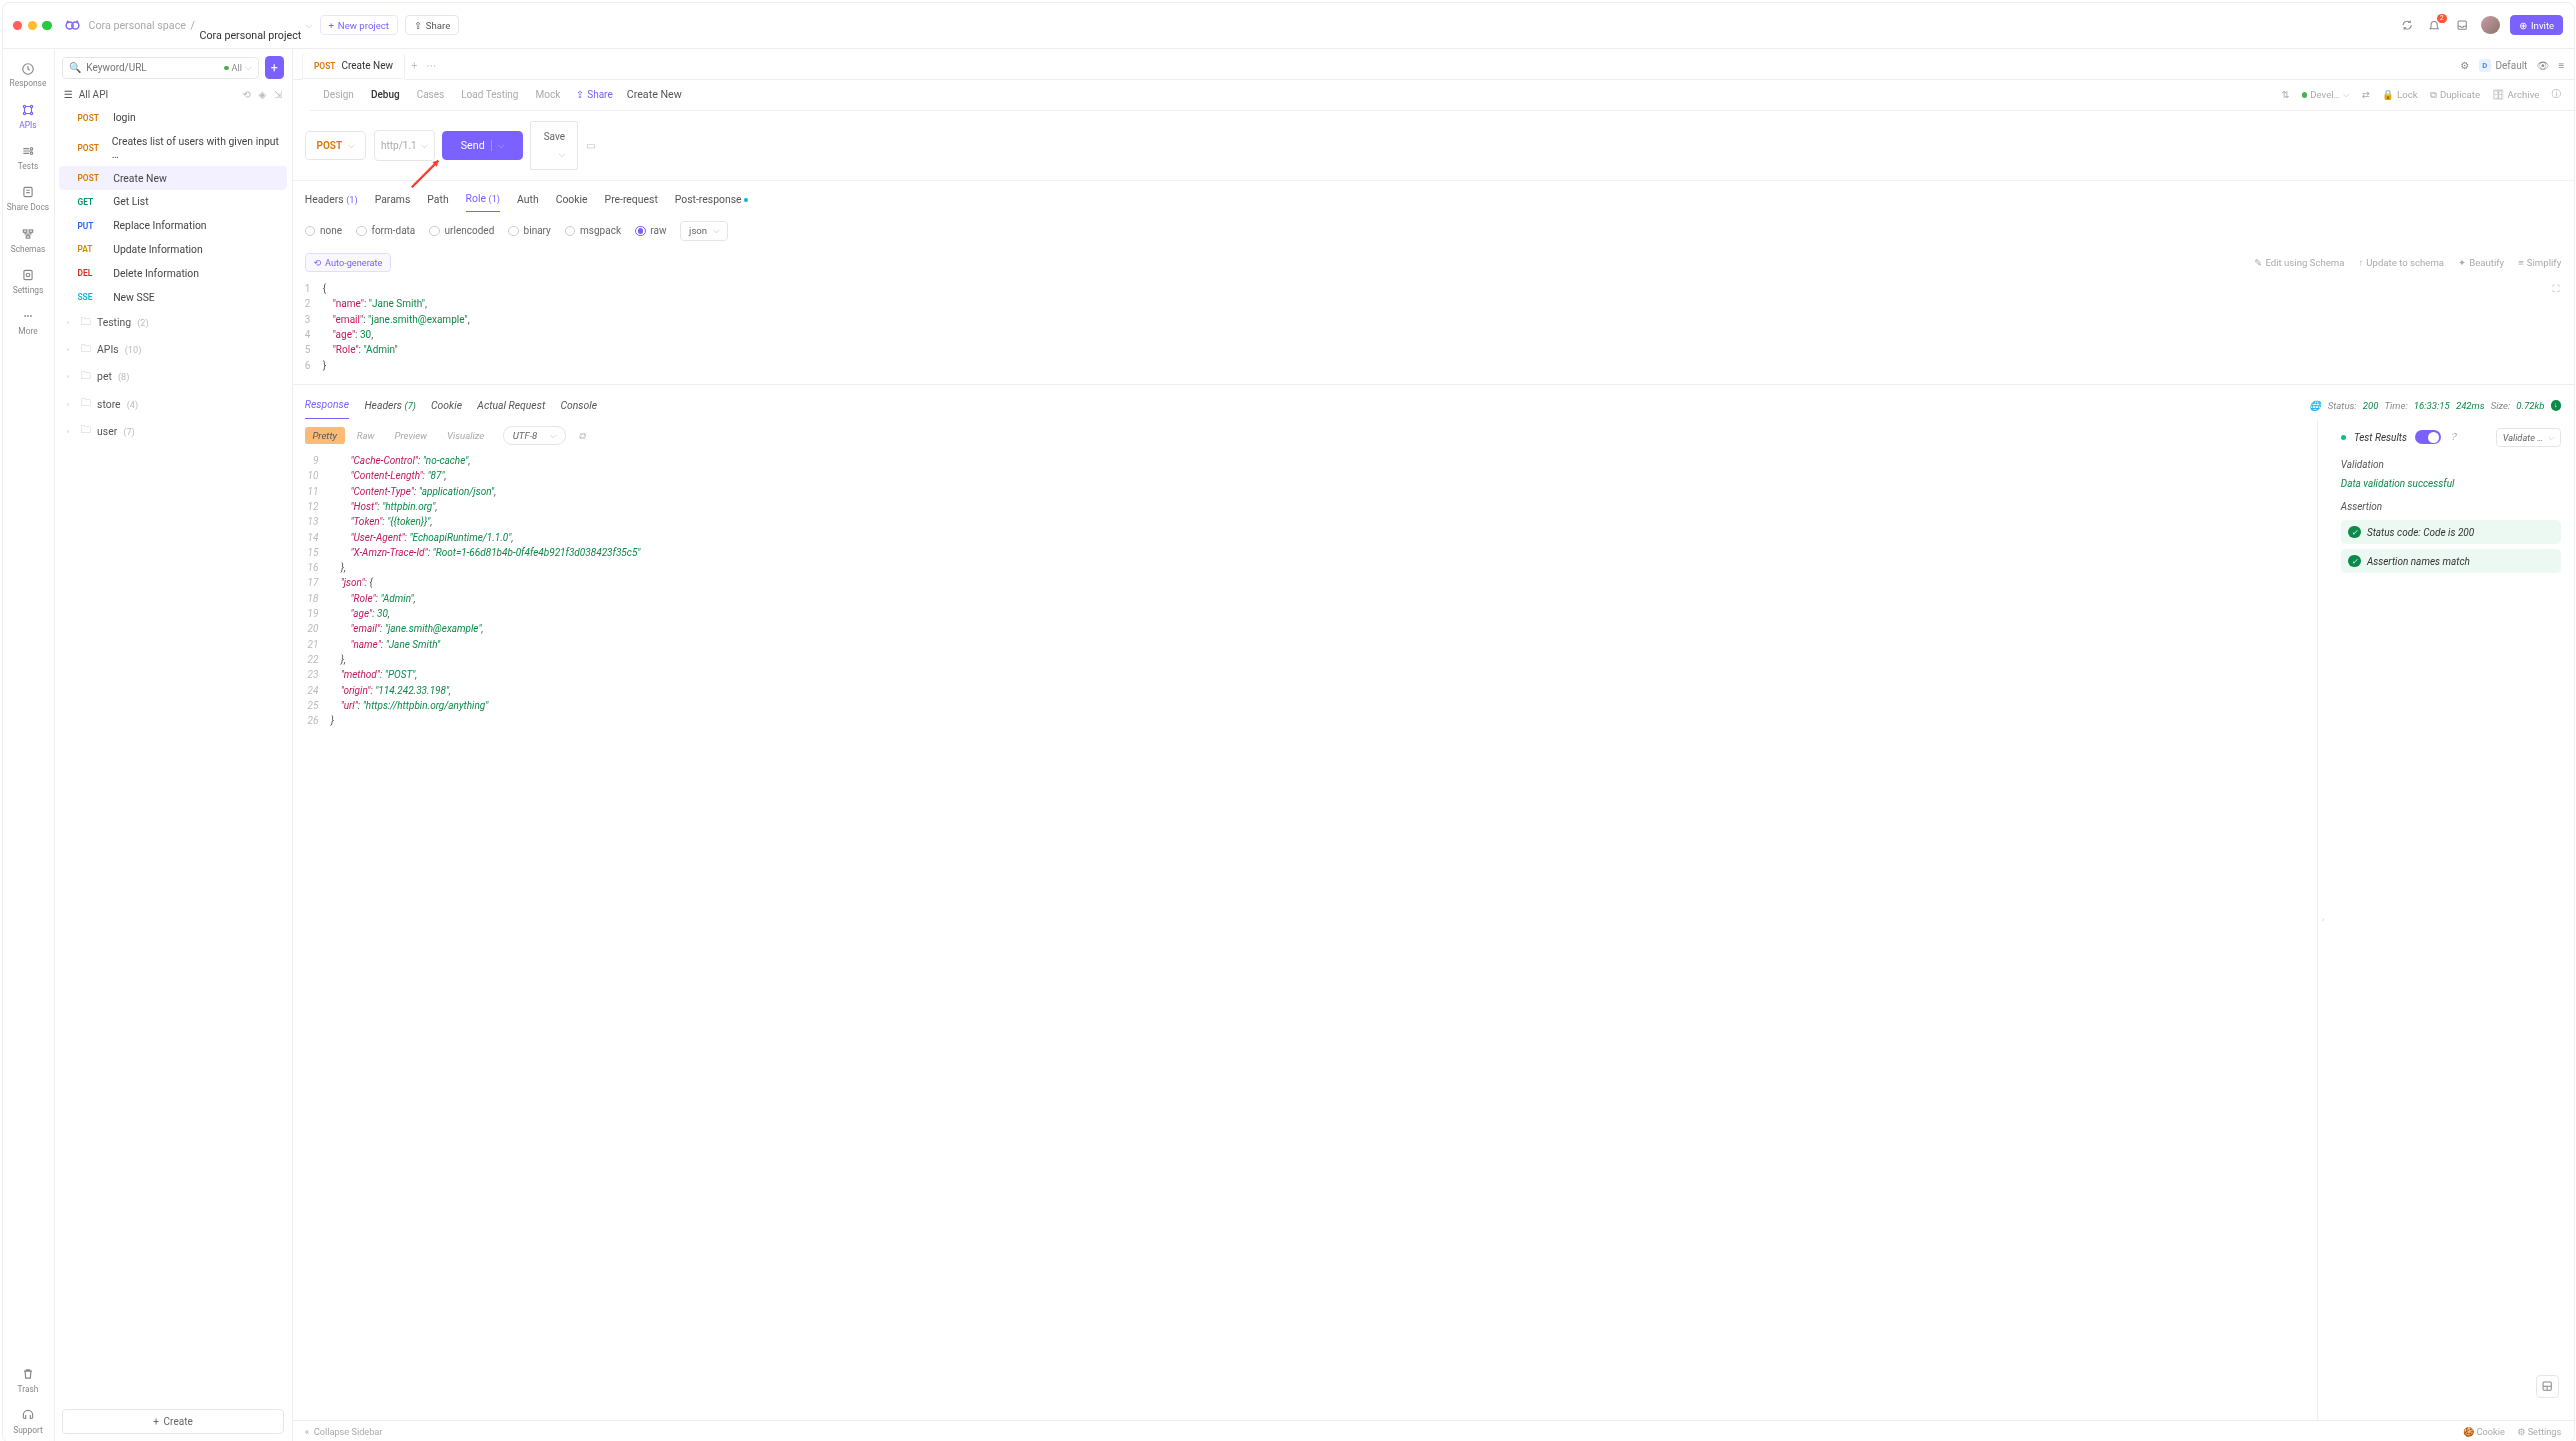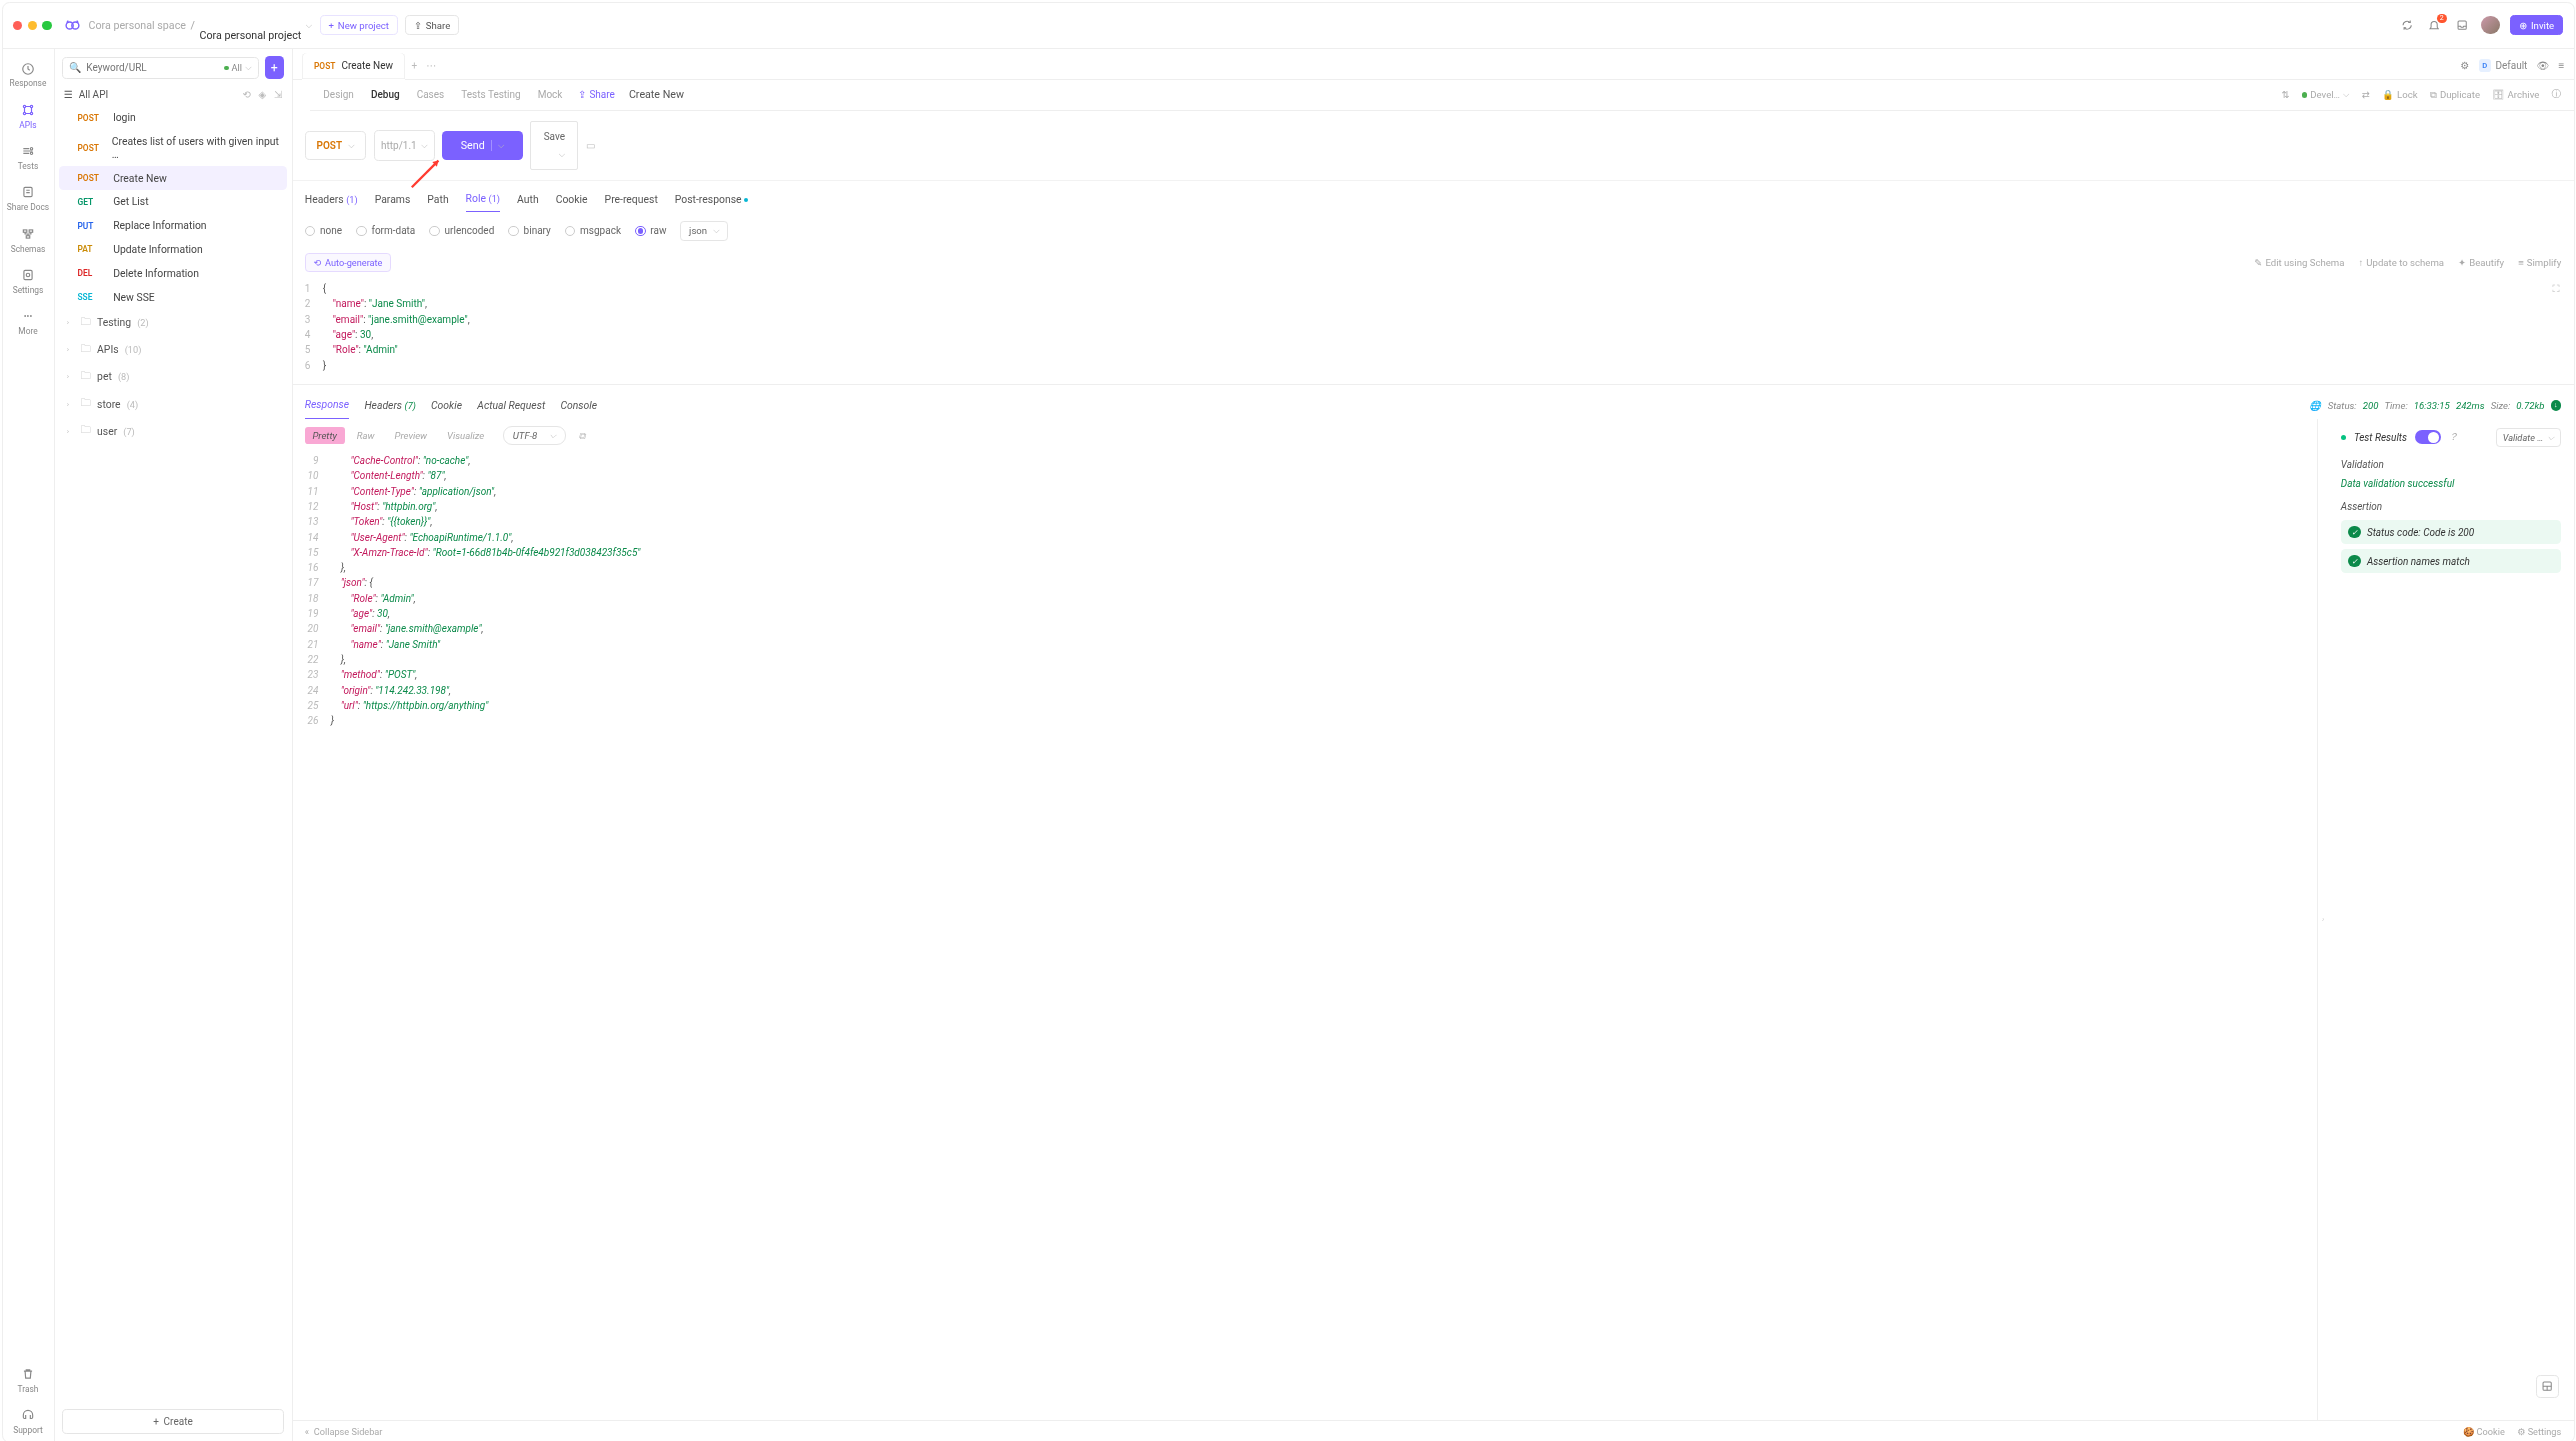--- a/index.html
+++ b/index.html
@@ -135,21 +135,21 @@
 .resp-tabs .rt2.active { color: #7b61ff; border-bottom: 1.5px solid #7b61ff; }
 .resp-tabs .cnt3 { color: #0b8a4a; font-size: 9.2px; }
 .resp-meta { margin-left: auto; display: flex; align-items: center; gap: 6.1px; font-size: 9.6px; color: #888; }
 .resp-meta .g { color: #0b8a4a; }
 .resp-meta .dl { width: 10.7px; height: 10.7px; border-radius: 50%; background: #0b8a4a; color: #fff; font-size: 7px; display: inline-flex; align-items: center; justify-content: center; }
 
 .resp-body { display: flex; flex: 1; overflow: hidden; }
 .resp-left { flex: 1; display: flex; flex-direction: column; border-right: 0.8px solid #eee; overflow: hidden; }
 .resp-sub { display: flex; padding: 7.7px 12.3px; gap: 4.6px; align-items: center; font-size: 9.6px; }
 .resp-sub .seg { padding: 3.1px 7.7px; cursor: pointer; color: #aaa; border-radius: 3.1px; }
-.resp-sub .seg.active { background: #f9a8d4; color: #555; }
+.resp-sub .seg.active { background: #fdba74; color: #555; }
 .enc-sel { border: 0.8px solid #e5e5e5; border-radius: 9px; padding: 3.1px 9.2px; font-size: 9.6px; color: #666; display: flex; align-items: center; gap: 12.3px; margin-left: 6.1px; }
 .copy-ico { color: #bbb; margin-left: 7.7px; cursor: pointer; }
 
 .resp-editor { display: flex; font-family: "SF Mono", Menlo, Consolas, monospace; font-size: 10px; padding: 0 12.3px 10.7px 12.3px; line-height: 1.55; overflow-y: auto; flex: 1; }
 .resp-editor .gutter { width: 26px; }
 
 .slide-handle { width: 10.7px; display: flex; align-items: center; justify-content: center; color: #ccc; cursor: pointer; font-size: 7.7px; }
 
 
 .resp-right { width: 245px; padding: 9.2px 12.3px; display: flex; flex-direction: column; gap: 7.7px; overflow-y: auto; }
@@ -425,21 +425,21 @@
           </div>
           <span>👁</span>
           <span>≡</span>
         </div>
       </div>
 
       <div class="subtabs">
         <span class="st">Design</span>
         <span class="st active">Debug</span>
         <span class="st">Cases</span>
-        <span class="st">Tests Testing</span>
+        <span class="st">Load Testing</span>
         <span class="st">Mock</span>
         <span class="share-link">
           <span>⇪</span>
           <span>Share</span>
         </span>
         <span class="name">Create New</span>
         <div class="subtabs-right">
           <span class="item">⇅</span>
           <span class="item">
             <span class="env-dot"></span>

